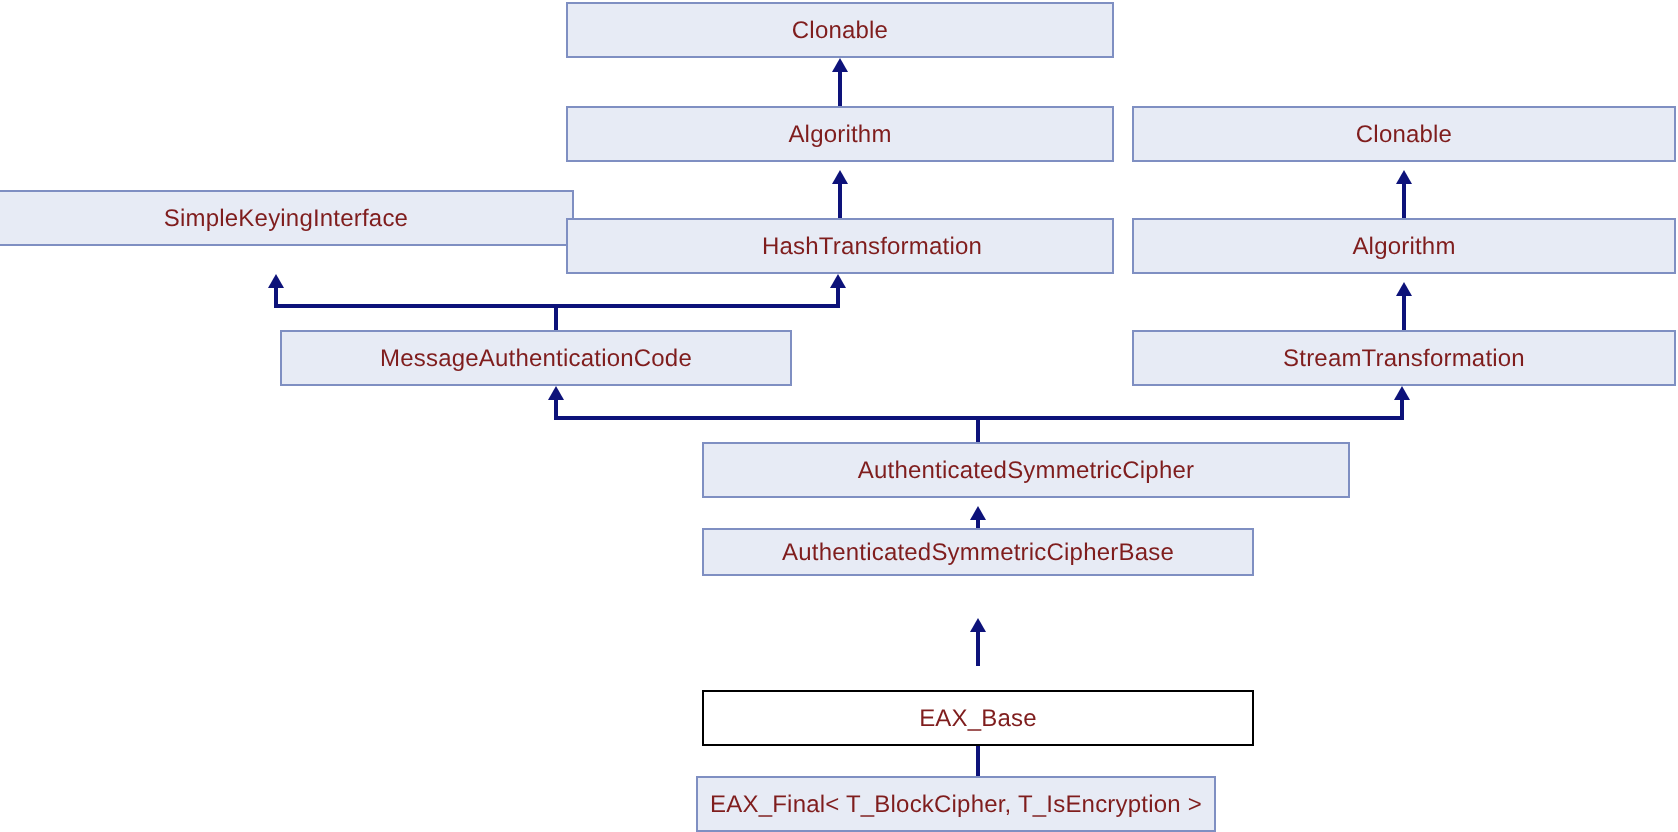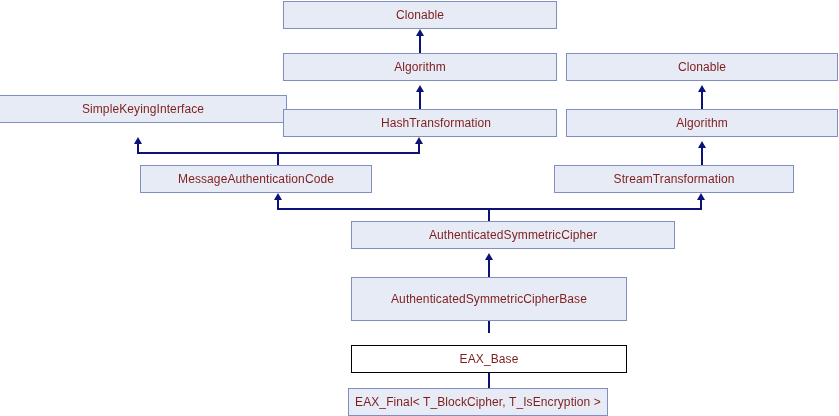--- a/index.html
+++ b/index.html
@@ -117,33 +117,33 @@
   </div>
 
   <div class="node" style="left:283px; top:109px; width:274px; height:28px;padding-left:32px;">
     <span class="label">HashTransformation</span>
   </div>
 
   <div class="node" style="left:566px; top:109px; width:272px; height:28px;">
     <span class="label">Algorithm</span>
   </div>
 
-  <div class="node" style="left:140px; top:165px; width:232px; height:28px;">
+  <div class="node" style="left:140px; top:165px; width:256px; height:28px;">
     <span class="label">MessageAuthenticationCode</span>
   </div>
 
-  <div class="node" style="left:554px; top:165px; width:240px; height:28px;">
+  <div class="node" style="left:566px; top:165px; width:272px; height:28px;">
     <span class="label">StreamTransformation</span>
   </div>
 
   <div class="node" style="left:351px; top:221px; width:324px; height:28px;">
     <span class="label">AuthenticatedSymmetricCipher</span>
   </div>
 
-  <div class="node" style="left:351px; top:277px; width:276px; height:44px;">
+  <div class="node" style="left:351px; top:264px; width:276px; height:24px;">
     <span class="label">AuthenticatedSymmetricCipherBase</span>
   </div>
 
   <div class="node current" style="left:351px; top:333px; width:276px; height:28px;">
     <span class="label">EAX_Base</span>
   </div>
 
   <div class="node" style="left:348px; top:388px; width:260px; height:28px;">
     <span class="label">EAX_Final&lt; T_BlockCipher, T_IsEncryption &gt;</span>
   </div>

